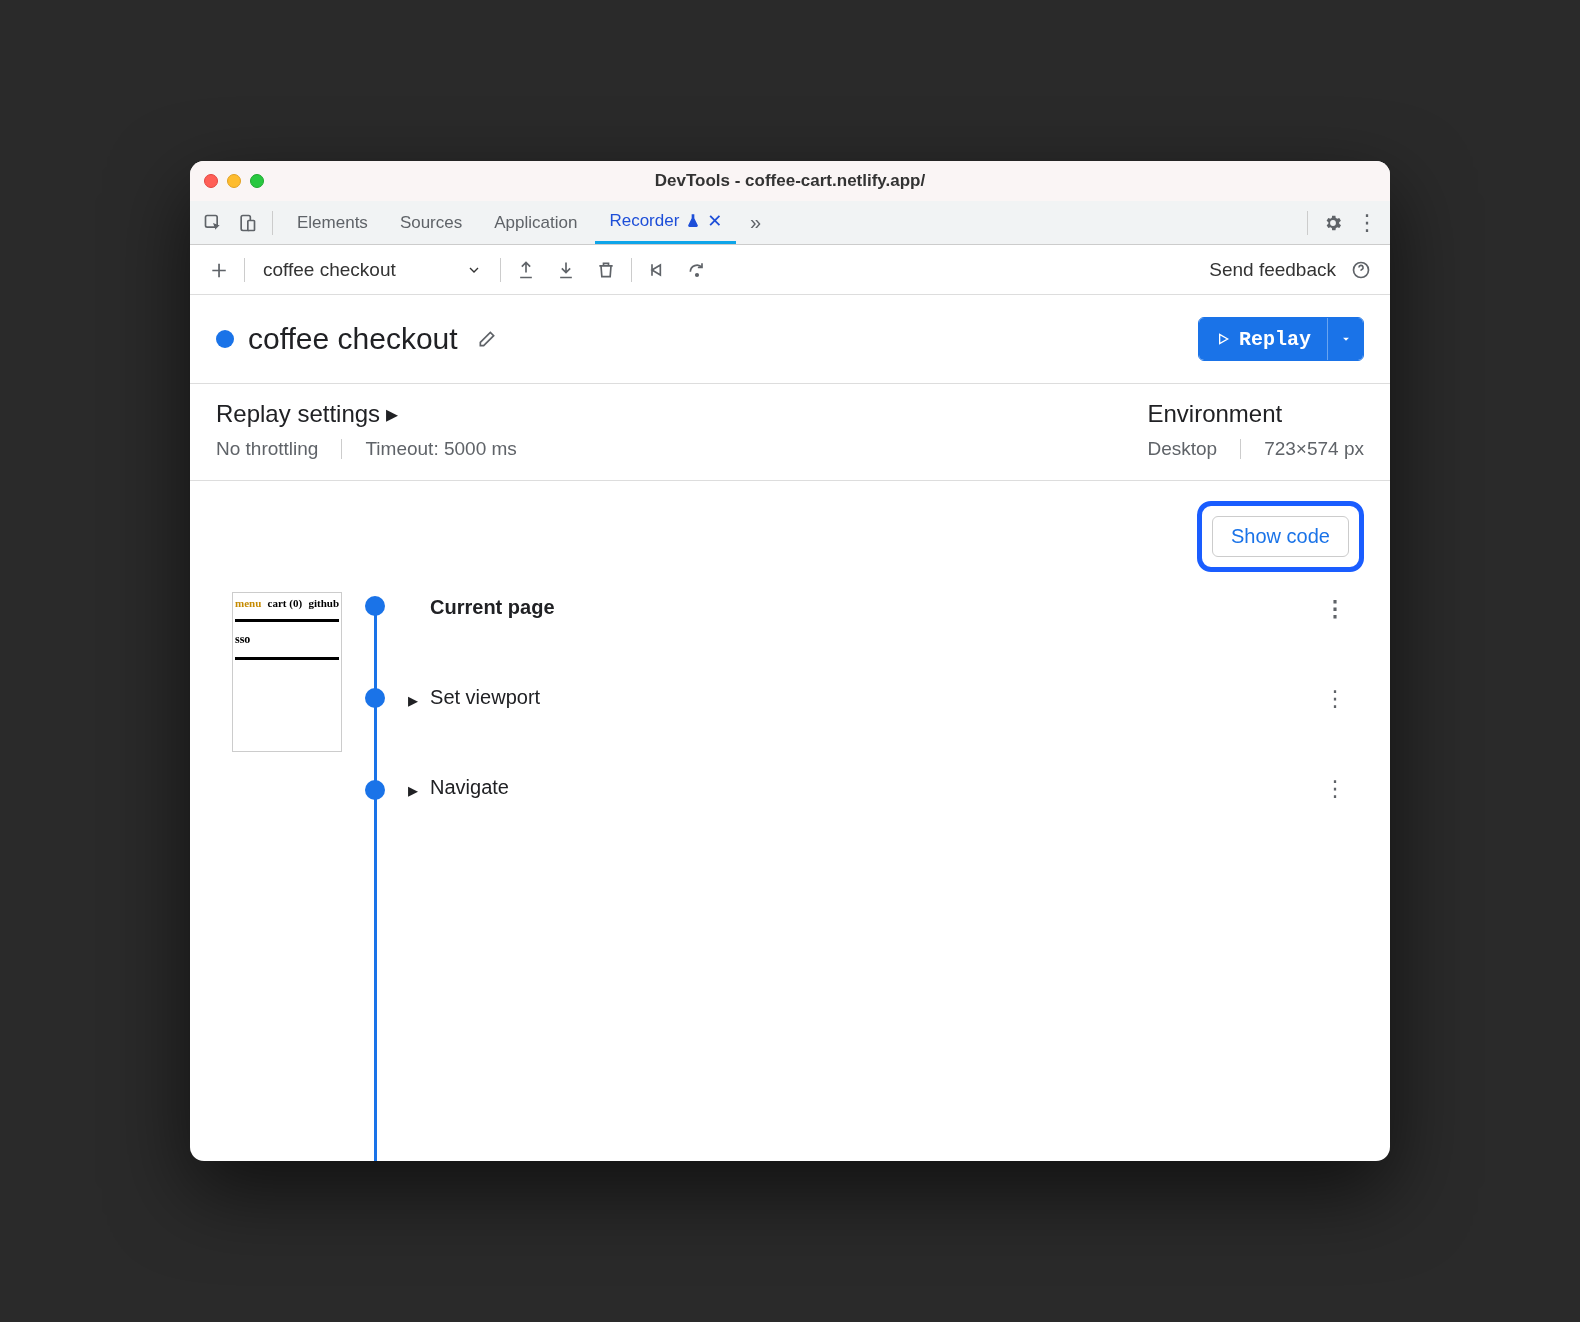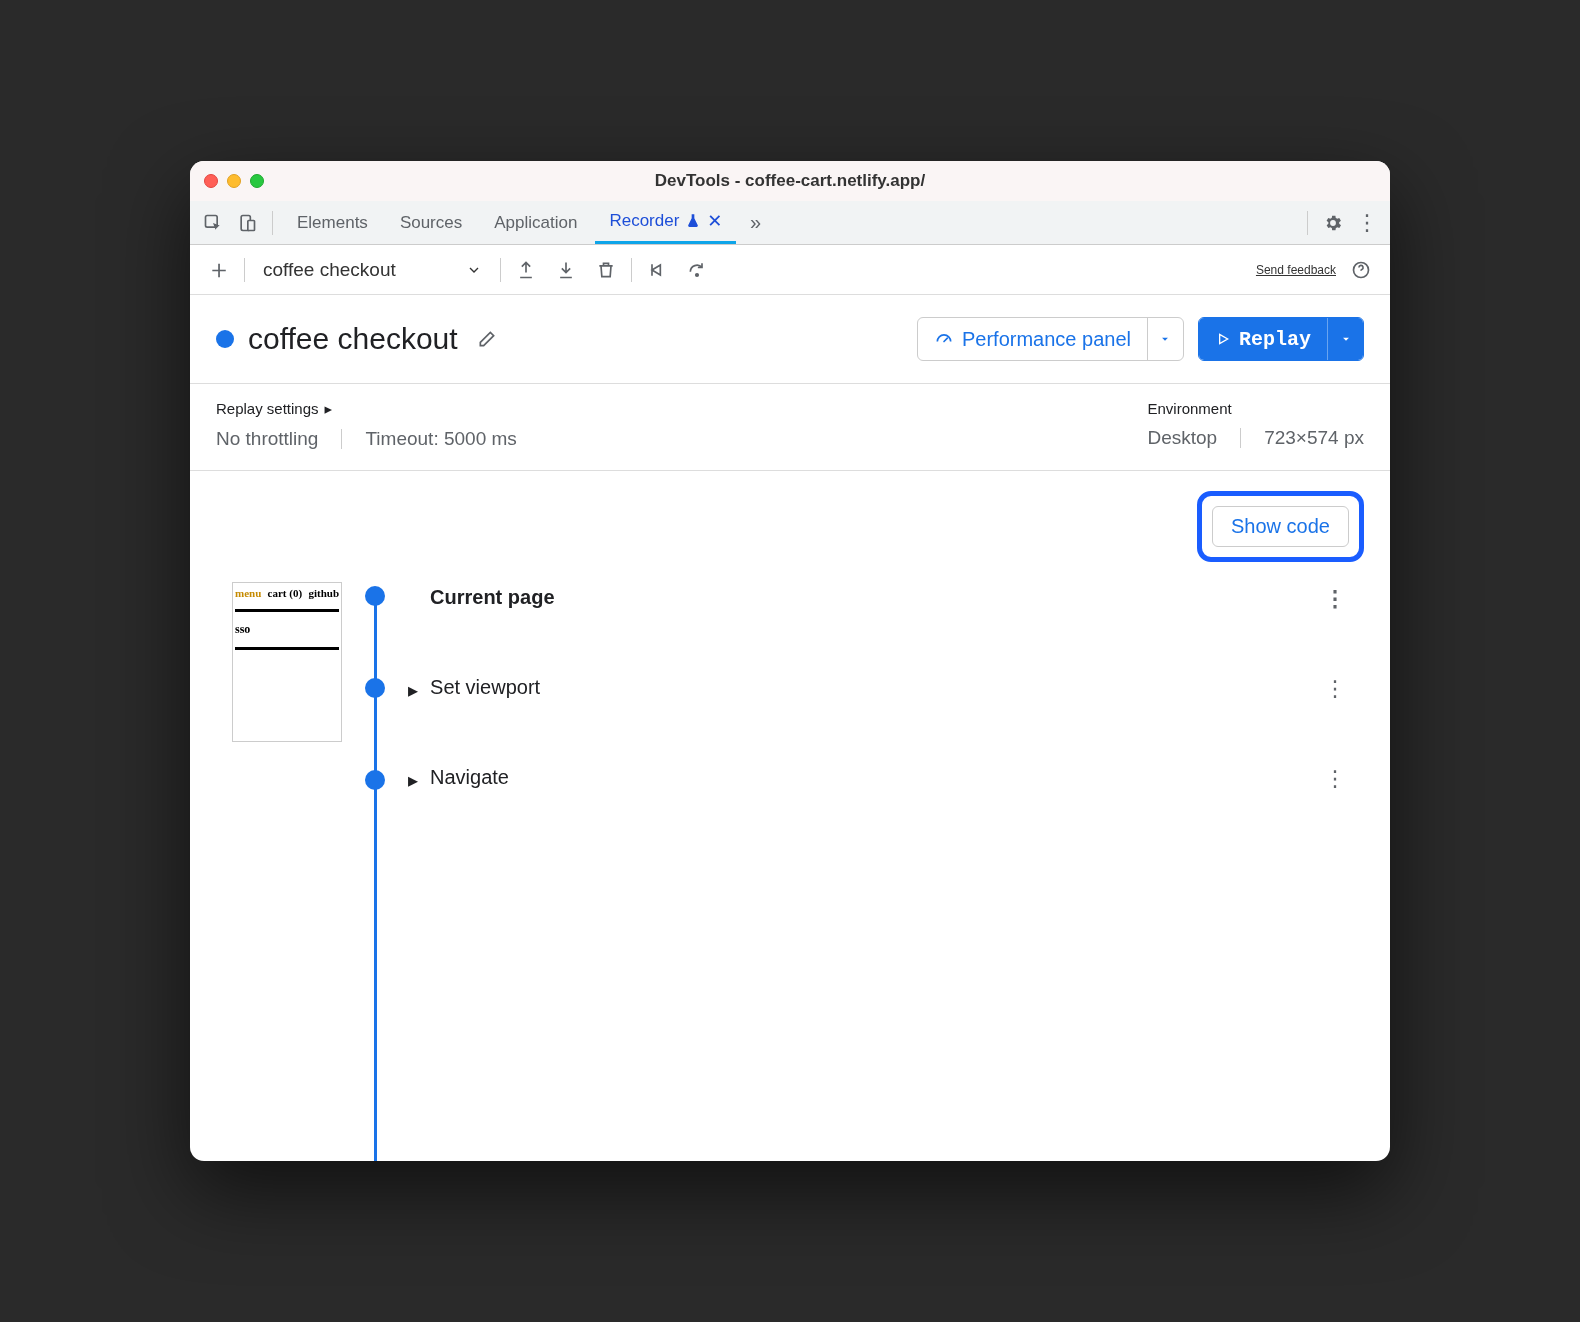--- a/index.html
+++ b/index.html
@@ -61,21 +61,21 @@
     align-items:center;
     padding:0 14px;
     gap:10px;
     font-size:19px;
     color:#333;
   }
   .dropdown {
     display:flex; align-items:center; gap:70px; padding:4px 8px; cursor:pointer;
   }
   .divider { width:1px; height:24px; background:#ccc;}
-  .link { color:#333; text-decoration:underline; font-size:12px; cursor:pointer;}
+  .link { color:#333; font-size:19px; cursor:pointer;}
 
   .header-row {
     padding:22px 26px;
     display:flex;
     align-items:center;
     gap:14px;
     border-bottom:1px solid #ddd;
   }
   .blue-dot { width:18px; height:18px; border-radius:50%; background:#1a73e8;}
   .rec-title { font-size:30px; color:#202124;}
@@ -91,21 +91,21 @@
   .solid .btn-caret { border-left-color: rgba(255,255,255,0.35);}
 
   .settings-row {
     padding:16px 26px 20px;
     border-bottom:1px solid #ddd;
     display:flex;
     justify-content:space-between;
     font-size:19px;
     color:#5f6368;
   }
-  .settings-col .heading { color:#202124; font-size:15px; margin-bottom:10px; display:flex; align-items:flex-start; gap:6px;}
+  .settings-col .heading { color:#202124; font-size:24px; margin-bottom:10px; display:flex; align-items:flex-end; gap:6px;}
   .settings-col .sub { display:flex; gap:23px; align-items:center;}
   .vdiv { width:1px; height:20px; background:#ccc;}
 
   .showcode-row { padding:20px 26px 6px; display:flex; justify-content:flex-end;}
   .showcode-wrap { border:5px solid #1a5dff; border-radius:14px; padding:10px;}
   .showcode-btn { border:1px solid #ccc; border-radius:6px; padding:8px 18px; color:#1a73e8; font-size:20px; background:#fff; cursor:pointer;}
 
   .steps-area { flex:1; padding:14px 42px 0; display:flex; gap:18px; overflow:hidden;}
   .thumb-col { width:110px;}
   .thumb { width:110px; height:160px; border:1px solid #ccc; background:#fff; font-size:10px; font-weight:bold; padding:4px 2px; font-family: Georgia, serif; color:#000;}
@@ -230,36 +230,20 @@
 
   <div class="header-row">
     <span class="blue-dot"></span>
     <span class="rec-title">coffee checkout</span>
     <span class="icon-btn">
       <svg viewBox="0 0 24 24" fill="none" stroke="#5f6368" stroke-width="2">
           <path d="M4 20h4L20 8l-4-4L4 16z"></path>
         </svg>
     </span>
     <div class="spacer"></div>
-    <div class="btn-split outline">
-      <div class="btn-main">
-        <span>
-          <svg width="20" height="20" viewBox="0 0 24 24" fill="none" stroke="#1a73e8" stroke-width="2">
-              <path d="M4 15a8 8 0 1 1 16 0"></path>
-              <path d="M12 15l4-4" stroke-linecap="round"></path>
-            </svg>
-        </span>
-        <span>Performance panel</span>
-      </div>
-      <div class="btn-caret">
-        <svg width="14" height="14" viewBox="0 0 24 24" fill="#1a73e8">
-            <path d="M7 10l5 5 5-5z"></path>
-          </svg>
-      </div>
-    </div>
     <div class="btn-split solid">
       <div class="btn-main">
         <span>
           <svg width="16" height="16" viewBox="0 0 24 24" fill="none" stroke="#fff" stroke-width="2">
               <path d="M7 5v14l12-7z"></path>
             </svg>
         </span>
         <span>Replay</span>
       </div>
       <div class="btn-caret">

